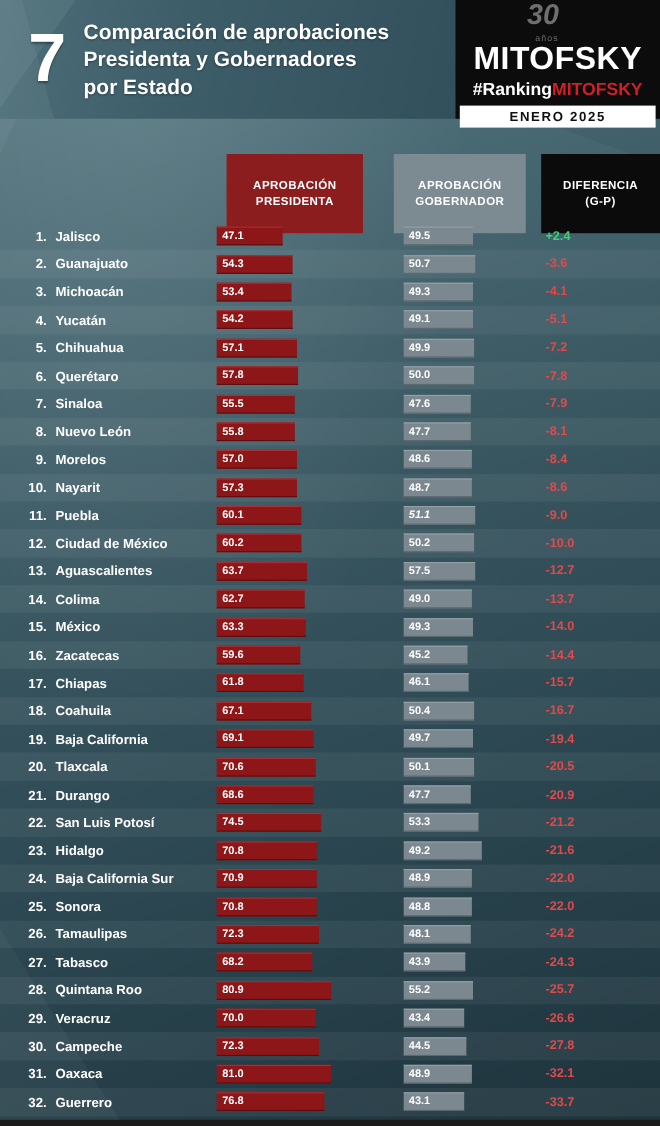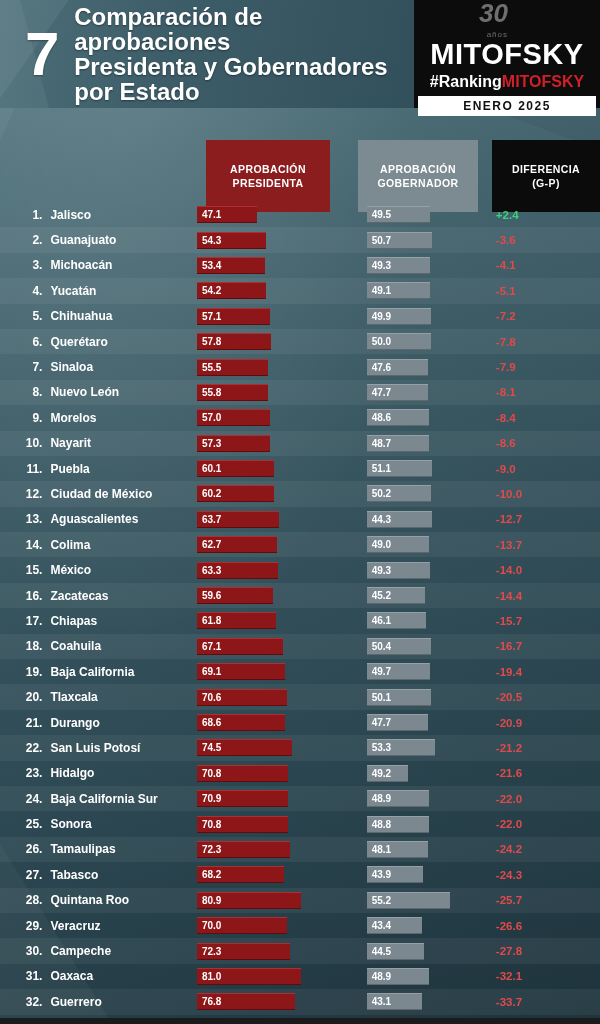--- a/index.html
+++ b/index.html
@@ -51,21 +51,21 @@
     font-weight: bold;
     color: #ffffff;
     line-height: 62px;
     width: 56px;
     text-align: center;
     letter-spacing: -2px;
     text-shadow: 0 1px 2px rgba(0,0,0,0.35);
   }
   .header-title {
     color: #ffffff;
-    font-size: 24px;
+    font-size: 19px;
     font-weight: bold;
     line-height: 25px;
     margin-left: 6px;
     text-shadow: 0 1px 2px rgba(0,0,0,0.4);
   }
   .header-title .l2 { display: block; }
   .header-title .l3 { display: block; }
 
   .header-right {
     width: 186px;
@@ -368,21 +368,21 @@
         </div>
         <div class="diff neg">-8.6</div>
       </div>
       <div class="row">
         <div class="rank">11.</div>
         <div class="state">Puebla</div>
         <div class="barwrap pres">
           <div class="bar pres" style="width: 76.928px;">60.1</div>
         </div>
         <div class="barwrap gob">
-          <div class="bar gob" style="width: 65.408px;">51.1</div>
+          <div class="bar gob" style="width: 65.408px; font-style: italic;">51.1</div>
         </div>
         <div class="diff neg">-9.0</div>
       </div>
       <div class="row alt">
         <div class="rank">12.</div>
         <div class="state">Ciudad de México</div>
         <div class="barwrap pres">
           <div class="bar pres" style="width: 77.056px;">60.2</div>
         </div>
         <div class="barwrap gob">
@@ -390,21 +390,21 @@
         </div>
         <div class="diff neg">-10.0</div>
       </div>
       <div class="row">
         <div class="rank">13.</div>
         <div class="state">Aguascalientes</div>
         <div class="barwrap pres">
           <div class="bar pres" style="width: 81.536px;">63.7</div>
         </div>
         <div class="barwrap gob">
-          <div class="bar gob" style="width: 65.28px;">44.3</div>
+          <div class="bar gob" style="width: 65.28px;">57.5</div>
         </div>
         <div class="diff neg">-12.7</div>
       </div>
       <div class="row alt">
         <div class="rank">14.</div>
         <div class="state">Colima</div>
         <div class="barwrap pres">
           <div class="bar pres" style="width: 80.256px;">62.7</div>
         </div>
         <div class="barwrap gob">
@@ -500,21 +500,21 @@
         </div>
         <div class="diff neg">-21.2</div>
       </div>
       <div class="row">
         <div class="rank">23.</div>
         <div class="state">Hidalgo</div>
         <div class="barwrap pres">
           <div class="bar pres" style="width: 90.624px;">70.8</div>
         </div>
         <div class="barwrap gob">
-          <div class="bar gob" style="width: 41px;">49.2</div>
+          <div class="bar gob" style="width: 71px;">49.2</div>
         </div>
         <div class="diff neg">-21.6</div>
       </div>
       <div class="row alt">
         <div class="rank">24.</div>
         <div class="state">Baja California Sur</div>
         <div class="barwrap pres">
           <div class="bar pres" style="width: 90.752px;">70.9</div>
         </div>
         <div class="barwrap gob">
@@ -555,21 +555,21 @@
         </div>
         <div class="diff neg">-24.3</div>
       </div>
       <div class="row alt">
         <div class="rank">28.</div>
         <div class="state">Quintana Roo</div>
         <div class="barwrap pres">
           <div class="bar pres" style="width: 103.552px;">80.9</div>
         </div>
         <div class="barwrap gob">
-          <div class="bar gob" style="width: 83px;">55.2</div>
+          <div class="bar gob" style="width: 63px;">55.2</div>
         </div>
         <div class="diff neg">-25.7</div>
       </div>
       <div class="row">
         <div class="rank">29.</div>
         <div class="state">Veracruz</div>
         <div class="barwrap pres">
           <div class="bar pres" style="width: 89.6px;">70.0</div>
         </div>
         <div class="barwrap gob">

